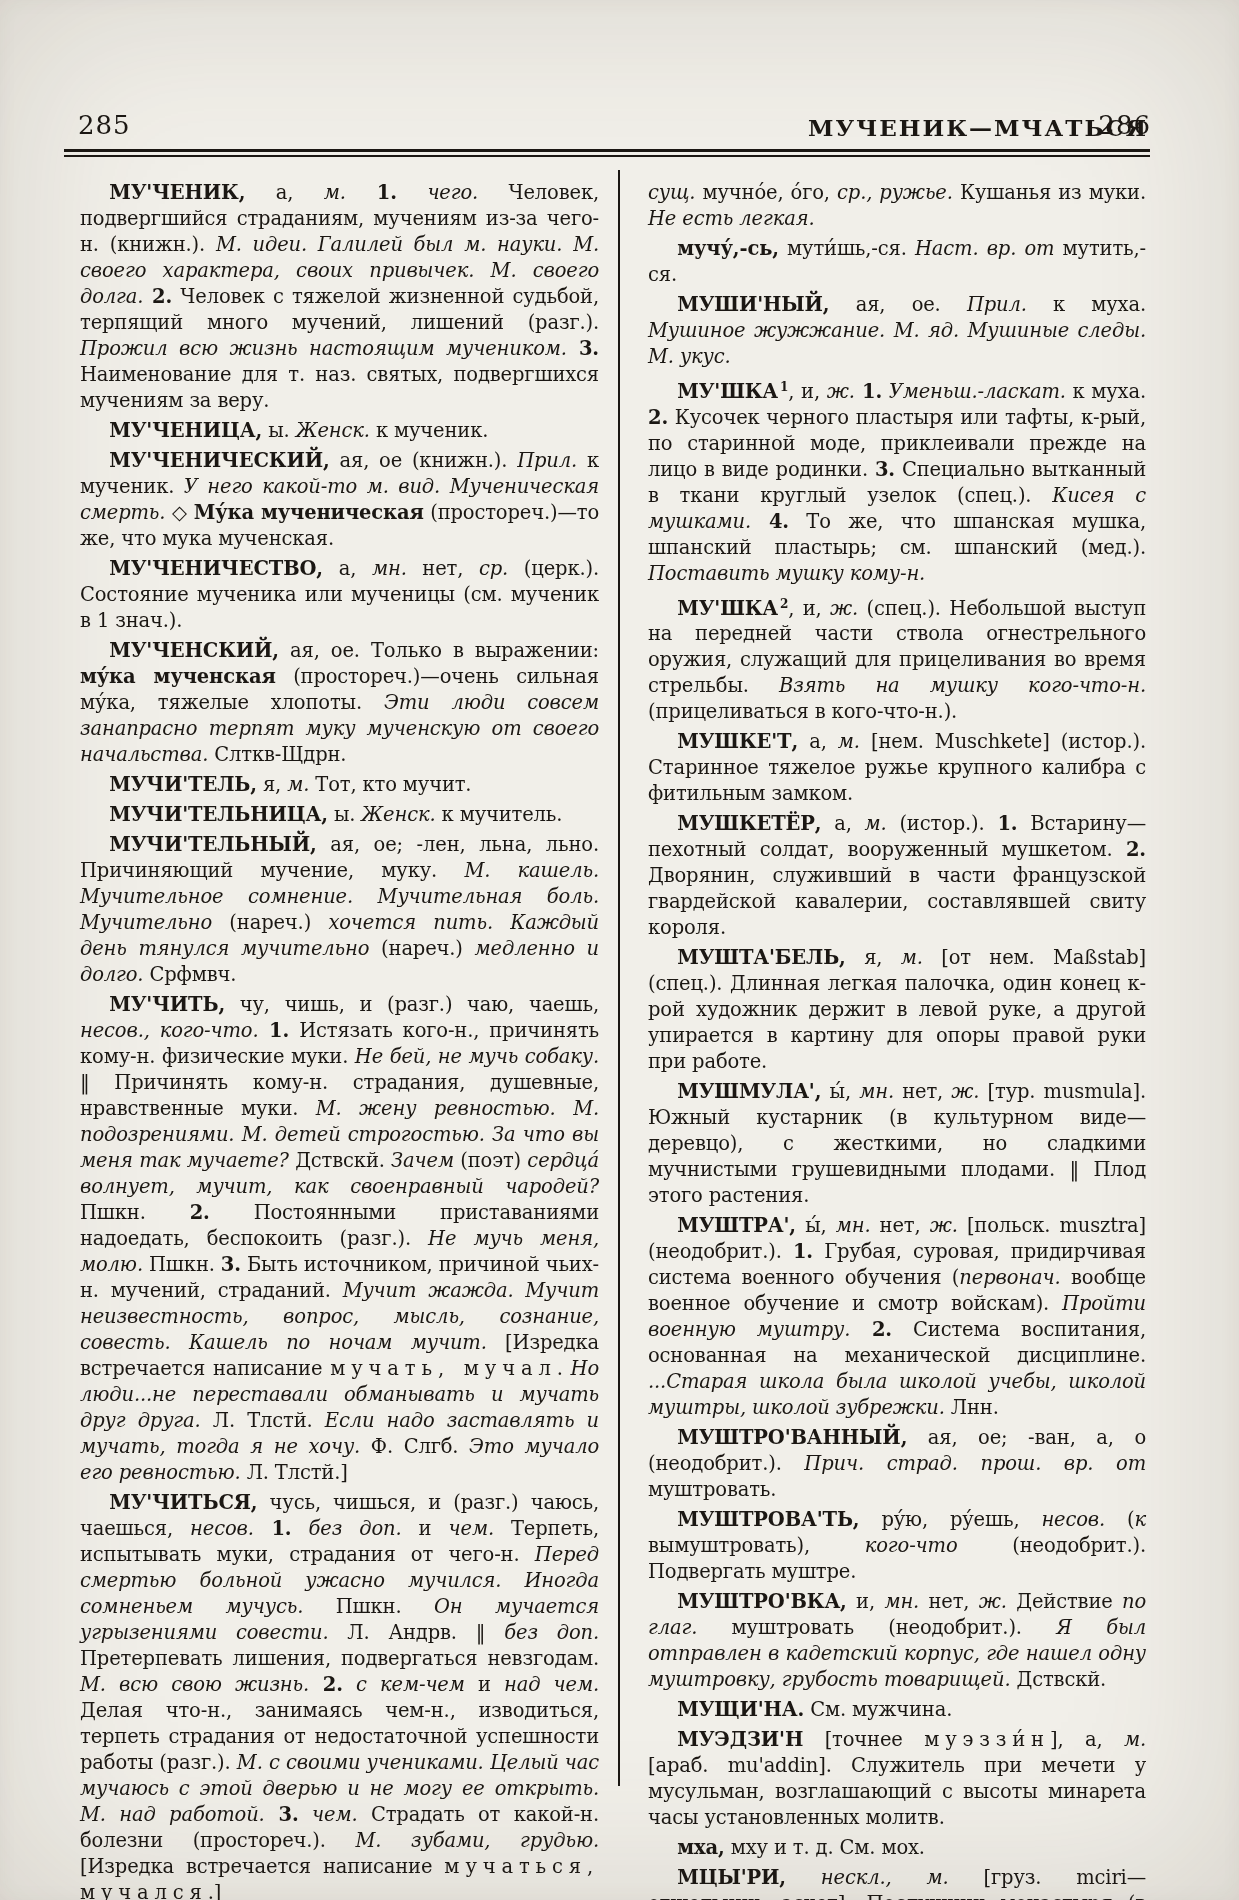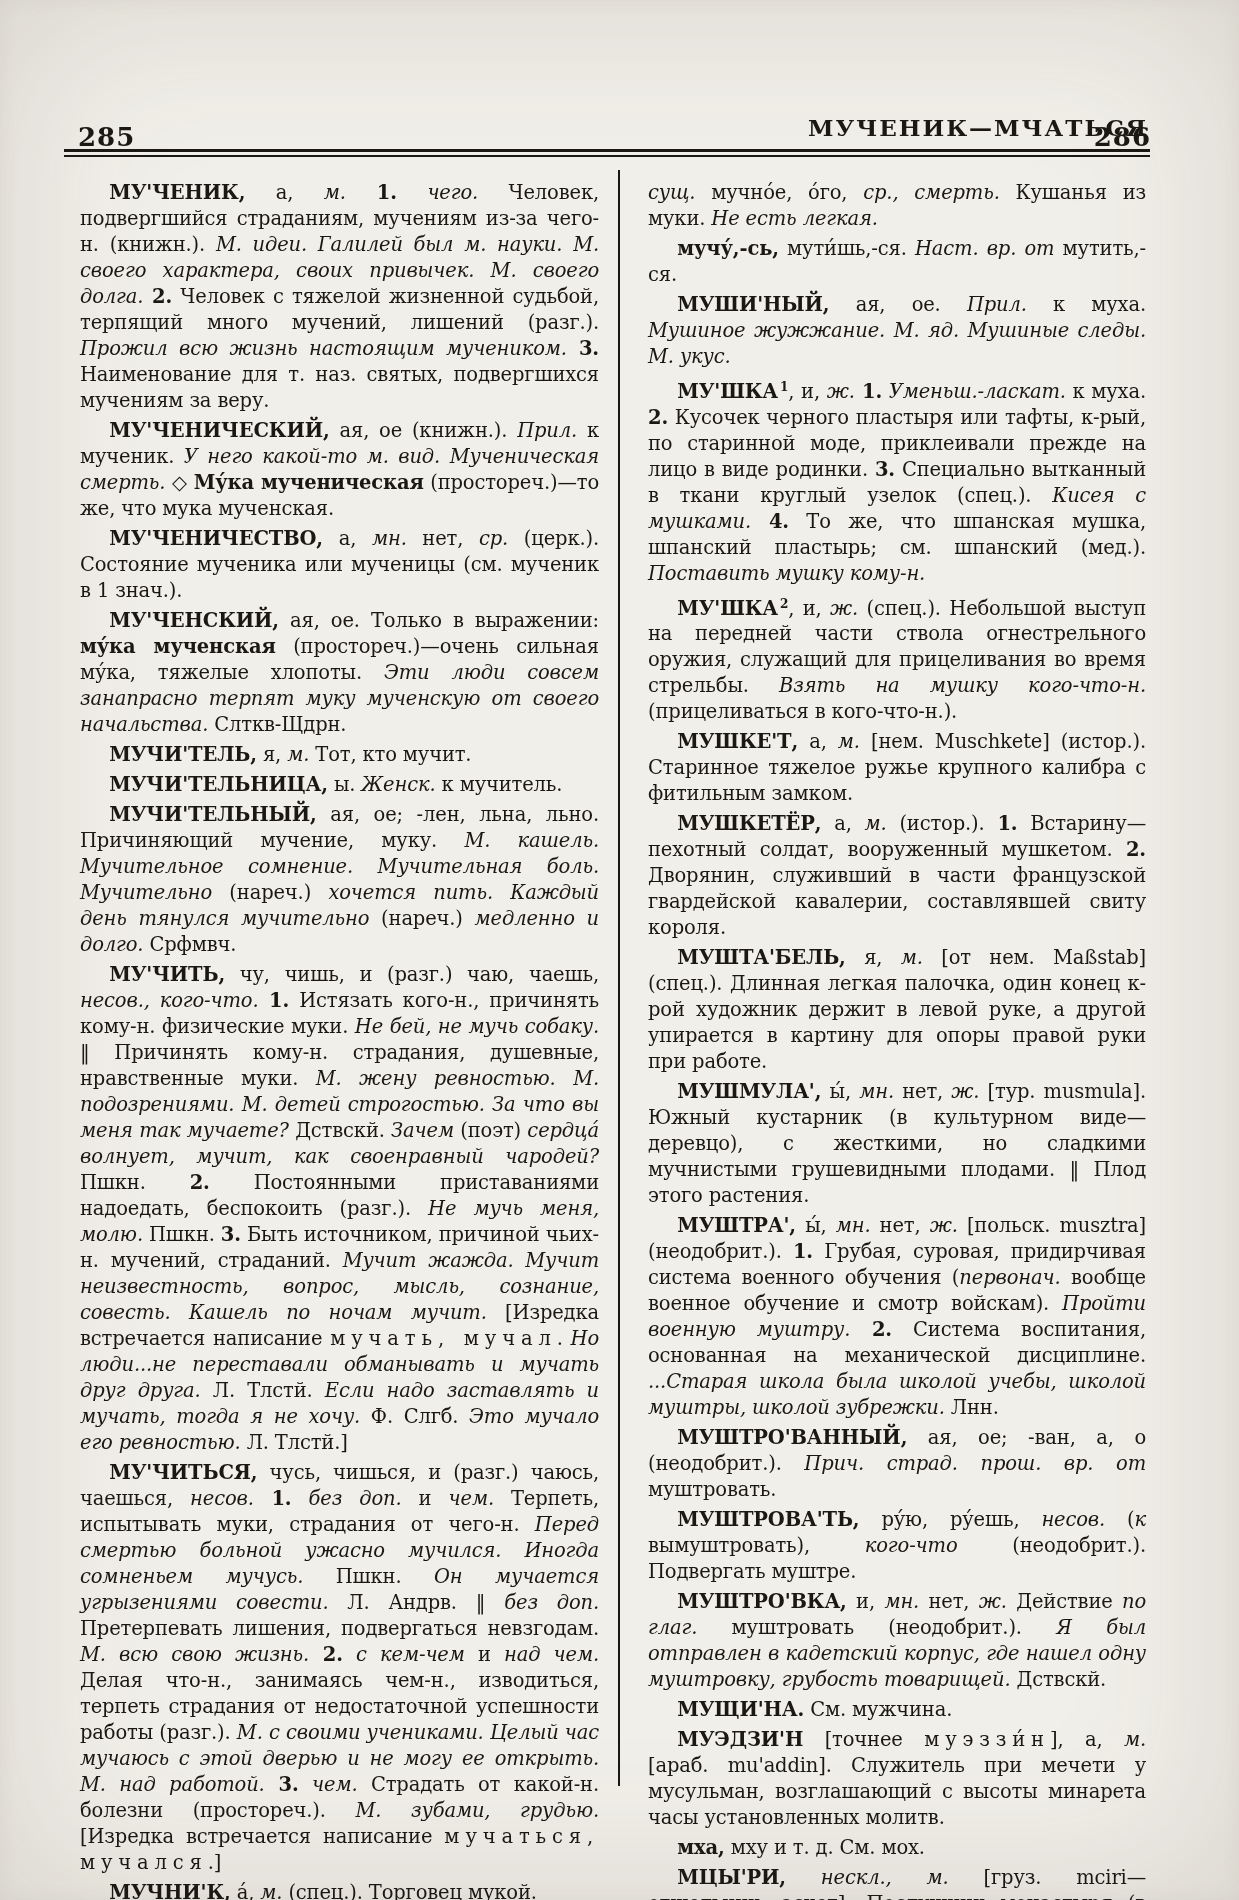--- a/index.html
+++ b/index.html
@@ -9,21 +9,21 @@
     width:1239px;height:1900px;
     margin:0 auto;
     background:#f1efe9;
     box-shadow:inset 0 0 170px rgba(80,68,50,0.16), inset 0 0 20px rgba(80,68,50,0.05);
     overflow:hidden;
     font-family:"DejaVu Serif","Liberation Serif",serif;
     color:#1b1713;
   }
   .page-number{
     position:absolute;top:110px;
-    font-size:26px;font-weight:bold;letter-spacing:1px;margin-top:12px;
+    font-size:26px;font-weight:normal;letter-spacing:1px;
   }
   .page-number.pn-left{left:78px;}
   .page-number.pn-right{right:88px;}
   .running-head{
     position:absolute;top:114px;left:75px;width:1073px;
     text-align:right;
     font-size:23px;font-weight:bold;letter-spacing:2px;
   }
   .double-rule{
     position:absolute;top:149px;left:64px;width:1086px;
@@ -54,34 +54,35 @@
 <body>
 
 <div class="page">
   <div class="page-number pn-left">285</div>
   <div class="running-head">МУЧЕНИК—МЧАТЬСЯ</div>
   <div class="page-number pn-right">286</div>
   <div class="double-rule"></div>
 
   <div class="column col-left" id="col-left">
       <p class="entry"><span class="seg-b">МУ'ЧЕНИК,</span><span class="seg-n"> а, </span><span class="seg-i">м.</span><span class="seg-b"> 1.</span><span class="seg-i"> чего.</span><span class="seg-n"> Человек, подвергшийся страданиям, мучениям из-за чего-н. (книжн.). </span><span class="seg-i">М. идеи. Галилей был м. науки. М. своего характера, своих привычек. М. своего долга.</span><span class="seg-b"> 2.</span><span class="seg-n"> Человек с тяжелой жизненной судьбой, терпящий много мучений, лишений (разг.). </span><span class="seg-i">Прожил всю жизнь настоящим мучеником.</span><span class="seg-b"> 3.</span><span class="seg-n"> Наименование для т. наз. святых, подвергшихся мучениям за веру.</span></p>
+      <p class="entry"><span class="seg-b">МУ'ЧЕНИЦА,</span><span class="seg-n"> ы. </span><span class="seg-i">Женск.</span><span class="seg-n"> к мученик.</span></p>
       <p class="entry"><span class="seg-b">МУ'ЧЕНИЧЕСКИЙ,</span><span class="seg-n"> ая, ое (книжн.). </span><span class="seg-i">Прил.</span><span class="seg-n"> к мученик. </span><span class="seg-i">У него какой-то м. вид. Мученическая смерть.</span><span class="seg-n"> ◇ </span><span class="seg-b">Му́ка мученическая</span><span class="seg-n"> (простореч.)—то же, что мука мученская.</span></p>
       <p class="entry"><span class="seg-b">МУ'ЧЕНИЧЕСТВО,</span><span class="seg-n"> а, </span><span class="seg-i">мн.</span><span class="seg-n"> нет, </span><span class="seg-i">ср.</span><span class="seg-n"> (церк.). Состояние мученика или мученицы (см. мученик в 1 знач.).</span></p>
       <p class="entry"><span class="seg-b">МУ'ЧЕНСКИЙ,</span><span class="seg-n"> ая, ое. Только в выражении: </span><span class="seg-b">му́ка мученская</span><span class="seg-n"> (простореч.)—очень сильная му́ка, тяжелые хлопоты. </span><span class="seg-i">Эти люди совсем занапрасно терпят муку мученскую от своего начальства.</span><span class="seg-n"> Слткв-Щдрн.</span></p>
       <p class="entry"><span class="seg-b">МУЧИ'ТЕЛЬ,</span><span class="seg-n"> я, </span><span class="seg-i">м.</span><span class="seg-n"> Тот, кто мучит.</span></p>
       <p class="entry"><span class="seg-b">МУЧИ'ТЕЛЬНИЦА,</span><span class="seg-n"> ы. </span><span class="seg-i">Женск.</span><span class="seg-n"> к мучитель.</span></p>
       <p class="entry"><span class="seg-b">МУЧИ'ТЕЛЬНЫЙ,</span><span class="seg-n"> ая, ое; -лен, льна, льно. Причиняющий мучение, муку. </span><span class="seg-i">М. кашель. Мучительное сомнение. Мучительная боль. Мучительно</span><span class="seg-n"> (нареч.) </span><span class="seg-i">хочется пить. Каждый день тянулся мучительно</span><span class="seg-n"> (нареч.) </span><span class="seg-i">медленно и долго.</span><span class="seg-n"> Срфмвч.</span></p>
       <p class="entry"><span class="seg-b">МУ'ЧИТЬ,</span><span class="seg-n"> чу, чишь, и (разг.) чаю, чаешь, </span><span class="seg-i">несов., кого-что.</span><span class="seg-b"> 1.</span><span class="seg-n"> Истязать кого-н., причинять кому-н. физические муки. </span><span class="seg-i">Не бей, не мучь собаку.</span><span class="seg-n"> ‖ Причинять кому-н. страдания, душевные, нравственные муки. </span><span class="seg-i">М. жену ревностью. М. подозрениями. М. детей строгостью. За что вы меня так мучаете?</span><span class="seg-n"> Дствскй. </span><span class="seg-i">Зачем</span><span class="seg-n"> (поэт) </span><span class="seg-i">сердца́ волнует, мучит, как своенравный чародей?</span><span class="seg-n"> Пшкн. </span><span class="seg-b">2.</span><span class="seg-n"> Постоянными приставаниями надоедать, беспокоить (разг.). </span><span class="seg-i">Не мучь меня, молю.</span><span class="seg-n"> Пшкн. </span><span class="seg-b">3.</span><span class="seg-n"> Быть источником, причиной чьих-н. мучений, страданий. </span><span class="seg-i">Мучит жажда. Мучит неизвестность, вопрос, мысль, сознание, совесть. Кашель по ночам мучит.</span><span class="seg-n"> [Изредка встречается написание </span><span class="seg-sp">мучать, мучал</span><span class="seg-n">. </span><span class="seg-i">Но люди...не переставали обманывать и мучать друг друга.</span><span class="seg-n"> Л. Тлстй. </span><span class="seg-i">Если надо заставлять и мучать, тогда я не хочу.</span><span class="seg-n"> Ф. Слгб. </span><span class="seg-i">Это мучало его ревностью.</span><span class="seg-n"> Л. Тлстй.]</span></p>
       <p class="entry"><span class="seg-b">МУ'ЧИТЬСЯ,</span><span class="seg-n"> чусь, чишься, и (разг.) чаюсь, чаешься, </span><span class="seg-i">несов.</span><span class="seg-b"> 1.</span><span class="seg-i"> без доп.</span><span class="seg-n"> и </span><span class="seg-i">чем.</span><span class="seg-n"> Терпеть, испытывать муки, страдания от чего-н. </span><span class="seg-i">Перед смертью больной ужасно мучился. Иногда сомненьем мучусь.</span><span class="seg-n"> Пшкн. </span><span class="seg-i">Он мучается угрызениями совести.</span><span class="seg-n"> Л. Андрв. ‖ </span><span class="seg-i">без доп.</span><span class="seg-n"> Претерпевать лишения, подвергаться невзгодам. </span><span class="seg-i">М. всю свою жизнь.</span><span class="seg-b"> 2.</span><span class="seg-i"> с кем-чем</span><span class="seg-n"> и </span><span class="seg-i">над чем.</span><span class="seg-n"> Делая что-н., занимаясь чем-н., изводиться, терпеть страдания от недостаточной успешности работы (разг.). </span><span class="seg-i">М. с своими учениками. Целый час мучаюсь с этой дверью и не могу ее открыть. М. над работой.</span><span class="seg-b"> 3.</span><span class="seg-i"> чем.</span><span class="seg-n"> Страдать от какой-н. болезни (простореч.). </span><span class="seg-i">М. зубами, грудью.</span><span class="seg-n"> [Изредка встречается написание </span><span class="seg-sp">мучаться, мучался</span><span class="seg-n">.]</span></p>
       <p class="entry"><span class="seg-b">МУЧНИ'К,</span><span class="seg-n"> а́, </span><span class="seg-i">м.</span><span class="seg-n"> (спец.). Торговец мукой.</span></p>
       <p class="entry"><span class="seg-b">МУЧНИ'СТЫЙ,</span><span class="seg-n"> ая, ое; -и́ст, а, о. Содержащий в себе муку или крахмал. </span></p>
     </div>
   <div class="column-divider"></div>
   <div class="column col-right" id="col-right">
-      <p class="entry no-indent"><span class="seg-i">сущ.</span><span class="seg-n"> мучно́е, о́го, </span><span class="seg-i">ср., смерть.</span><span class="seg-n"> Кушанья из муки. </span><span class="seg-i">Не есть легкая.</span></p>
+      <p class="entry no-indent"><span class="seg-i">сущ.</span><span class="seg-n"> мучно́е, о́го, </span><span class="seg-i">ср., ружье.</span><span class="seg-n"> Кушанья из муки. </span><span class="seg-i">Не есть легкая.</span></p>
       <p class="entry"><span class="seg-b">мучу́,-сь,</span><span class="seg-n"> мути́шь,-ся. </span><span class="seg-i">Наст. вр. от</span><span class="seg-n"> мутить,-ся.</span></p>
       <p class="entry"><span class="seg-b">МУШИ'НЫЙ,</span><span class="seg-n"> ая, ое. </span><span class="seg-i">Прил.</span><span class="seg-n"> к муха. </span><span class="seg-i">Мушиное жужжание. М. яд. Мушиные следы. М. укус.</span></p>
       <p class="entry"><span class="seg-b">МУ'ШКА</span><span class="seg-sup">1</span><span class="seg-n">, и, </span><span class="seg-i">ж.</span><span class="seg-b"> 1.</span><span class="seg-i"> Уменьш.-ласкат.</span><span class="seg-n"> к муха. </span><span class="seg-b">2.</span><span class="seg-n"> Кусочек черного пластыря или тафты, к-рый, по старинной моде, приклеивали прежде на лицо в виде родинки. </span><span class="seg-b">3.</span><span class="seg-n"> Специально вытканный в ткани круглый узелок (спец.). </span><span class="seg-i">Кисея с мушками.</span><span class="seg-b"> 4.</span><span class="seg-n"> То же, что шпанская мушка, шпанский пластырь; см. шпанский (мед.). </span><span class="seg-i">Поставить мушку кому-н.</span></p>
       <p class="entry"><span class="seg-b">МУ'ШКА</span><span class="seg-sup">2</span><span class="seg-n">, и, </span><span class="seg-i">ж.</span><span class="seg-n"> (спец.). Небольшой выступ на передней части ствола огнестрельного оружия, служащий для прицеливания во время стрельбы. </span><span class="seg-i">Взять на мушку кого-что-н.</span><span class="seg-n"> (прицеливаться в кого-что-н.).</span></p>
       <p class="entry"><span class="seg-b">МУШКЕ'Т,</span><span class="seg-n"> а, </span><span class="seg-i">м.</span><span class="seg-n"> [нем. Muschkete] (истор.). Старинное тяжелое ружье крупного калибра с фитильным замком.</span></p>
       <p class="entry"><span class="seg-b">МУШКЕТЁР,</span><span class="seg-n"> а, </span><span class="seg-i">м.</span><span class="seg-n"> (истор.). </span><span class="seg-b">1.</span><span class="seg-n"> Встарину—пехотный солдат, вооруженный мушкетом. </span><span class="seg-b">2.</span><span class="seg-n"> Дворянин, служивший в части французской гвардейской кавалерии, составлявшей свиту короля.</span></p>
       <p class="entry"><span class="seg-b">МУШТА'БЕЛЬ,</span><span class="seg-n"> я, </span><span class="seg-i">м.</span><span class="seg-n"> [от нем. Maßstab] (спец.). Длинная легкая палочка, один конец к-рой художник держит в левой руке, а другой упирается в картину для опоры правой руки при работе.</span></p>
       <p class="entry"><span class="seg-b">МУШМУЛА',</span><span class="seg-n"> ы́, </span><span class="seg-i">мн.</span><span class="seg-n"> нет, </span><span class="seg-i">ж.</span><span class="seg-n"> [тур. musmula]. Южный кустарник (в культурном виде—деревцо), с жесткими, но сладкими мучнистыми грушевидными плодами. ‖ Плод этого растения.</span></p>
       <p class="entry"><span class="seg-b">МУШТРА',</span><span class="seg-n"> ы́, </span><span class="seg-i">мн.</span><span class="seg-n"> нет, </span><span class="seg-i">ж.</span><span class="seg-n"> [польск. musztra] (неодобрит.). </span><span class="seg-b">1.</span><span class="seg-n"> Грубая, суровая, придирчивая система военного обучения (</span><span class="seg-i">первонач.</span><span class="seg-n"> вообще военное обучение и смотр войскам). </span><span class="seg-i">Пройти военную муштру.</span><span class="seg-b"> 2.</span><span class="seg-n"> Система воспитания, основанная на механической дисциплине. </span><span class="seg-i">...Старая школа была школой учебы, школой муштры, школой зубрежки.</span><span class="seg-n"> Лнн.</span></p>
       <p class="entry"><span class="seg-b">МУШТРО'ВАННЫЙ,</span><span class="seg-n"> ая, ое; -ван, а, о (неодобрит.). </span><span class="seg-i">Прич. страд. прош. вр. от</span><span class="seg-n"> муштровать.</span></p>

